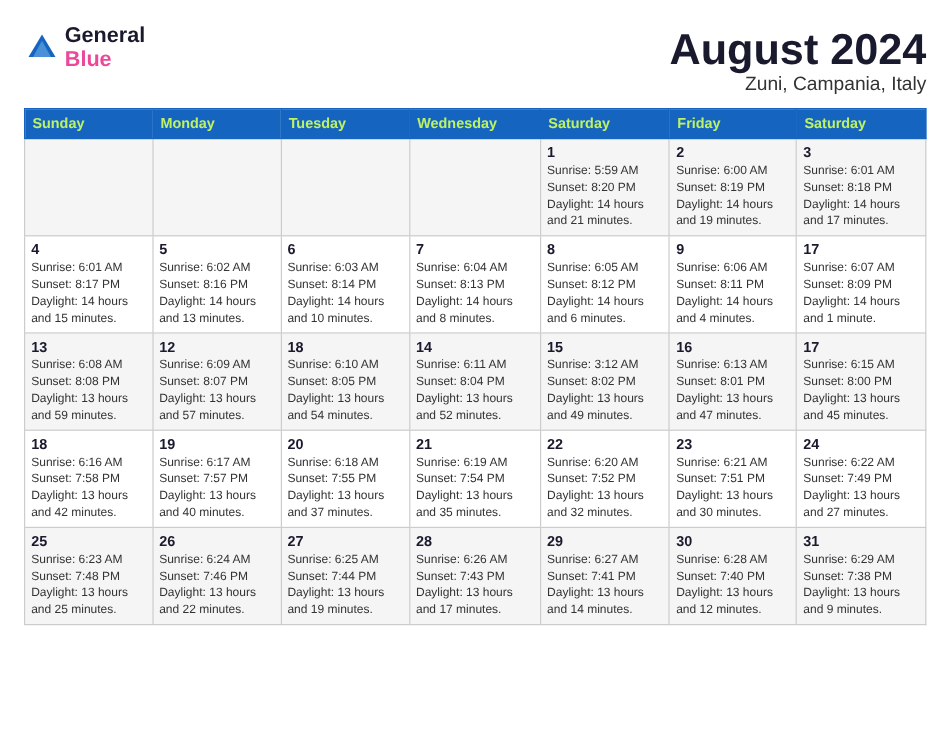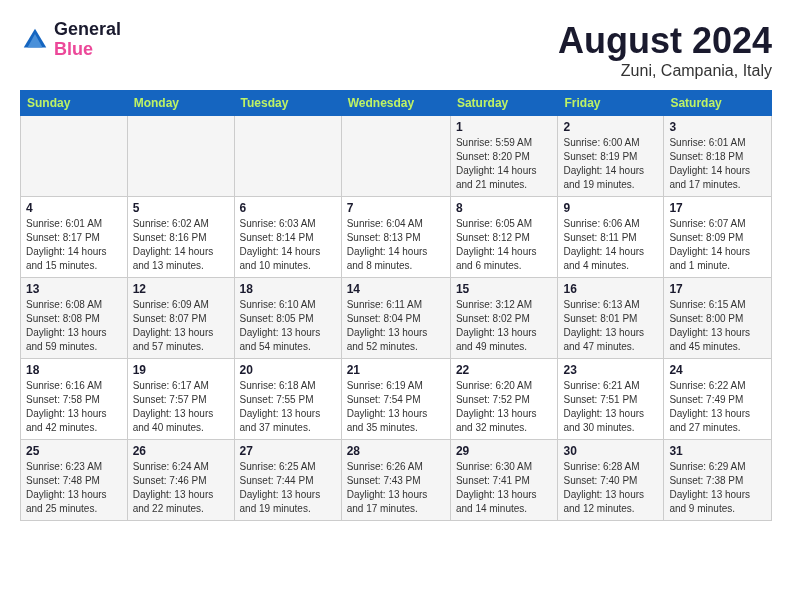--- a/index.html
+++ b/index.html
@@ -336,21 +336,21 @@
         </td>
         <td>
           <span class="day-number">28</span>
           <div class="cell-content">Sunrise: 6:26 AM
 Sunset: 7:43 PM
 Daylight: 13 hours
 and 17 minutes.</div>
         </td>
         <td>
           <span class="day-number">29</span>
-          <div class="cell-content">Sunrise: 6:30 AM
+          <div class="cell-content">Sunrise: 6:27 AM
 Sunset: 7:41 PM
 Daylight: 13 hours
 and 14 minutes.</div>
         </td>
         <td>
           <span class="day-number">30</span>
           <div class="cell-content">Sunrise: 6:28 AM
 Sunset: 7:40 PM
 Daylight: 13 hours
 and 12 minutes.</div>

